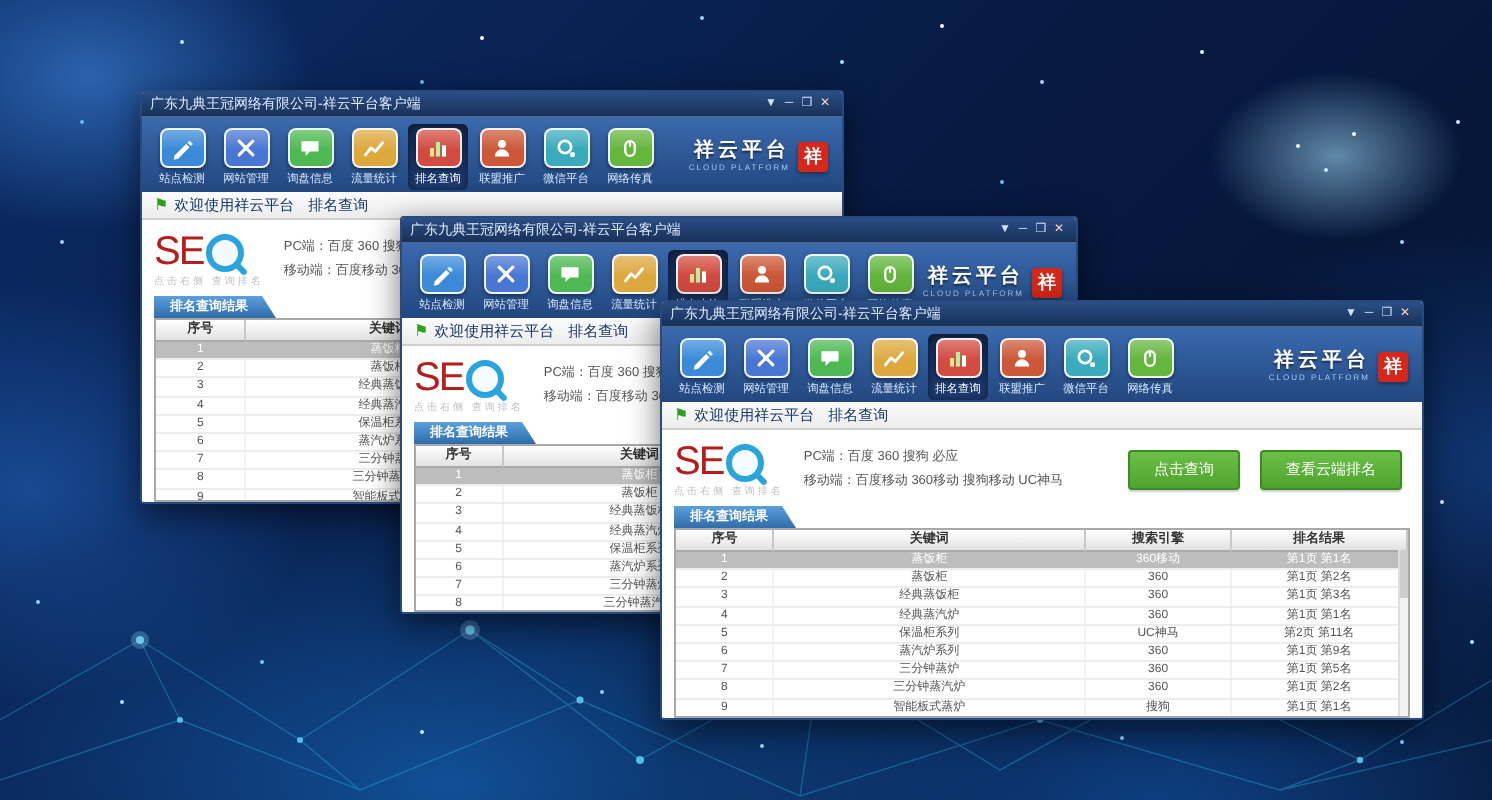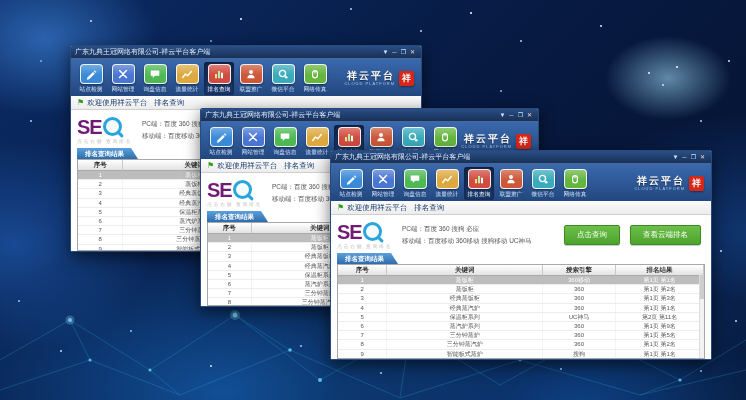--- a/index.html
+++ b/index.html
@@ -60,21 +60,21 @@
         box-shadow:0 1px 2px rgba(0,0,0,.4);}
   .welcome{height:13px;flex:none;display:flex;align-items:center;gap:3px;padding:0 6px;
            background:linear-gradient(#fcfcfc,#ececec);border-bottom:1px solid #cfcfcf;}
   .flag{color:#2e9e1e;font-size:8px;line-height:8px;}
   .wel-txt,.wel-sec{font-size:7.5px;font-weight:normal;color:#16386b;white-space:nowrap;}
   .wel-sec{margin-left:4px;}
   .content{flex:1;display:flex;flex-direction:column;background:#fff;padding:2px 6px 0;overflow:hidden;}
   .seo-row{height:36px;flex:none;display:flex;align-items:center;}
   .seo-logo{display:flex;flex-direction:column;flex:none;}
   .seo-line{display:flex;align-items:center;}
-  .seo-se{font-size:20px;font-weight:bold;color:#701a75;letter-spacing:-1px;line-height:20px;}
+  .seo-se{font-size:20px;font-weight:normal;color:#b91c1c;letter-spacing:-1px;line-height:20px;}
   .lens{position:relative;width:13px;height:13px;border:3px solid #2aa4dd;border-radius:50%;margin-left:1px;background:#f4fbff;}
   .lens::after{content:"";position:absolute;right:-5px;bottom:-3px;width:7px;height:3px;
                background:#2aa4dd;border-radius:2px;transform:rotate(45deg);}
   .seo-tag{font-size:5px;color:#c0c0c0;letter-spacing:1.5px;margin-top:1px;white-space:nowrap;}
   .engines{margin-left:10px;font-size:6.5px;color:#555;line-height:1.9;white-space:nowrap;}
   .btns{margin-left:auto;display:flex;gap:10px;margin-right:4px;}
   .gbtn{border:1px solid #3c8a21;border-radius:2px;background:linear-gradient(#6cc04a,#4da32c);
         color:#fff;font-size:7.5px;padding:4px 12px;cursor:pointer;white-space:nowrap;
         font-family:inherit;box-shadow:0 1px 1px rgba(0,0,0,.2);}
   .tab{align-self:flex-start;flex:none;background:linear-gradient(#5ba0dc,#2e6cab);color:#fff;

